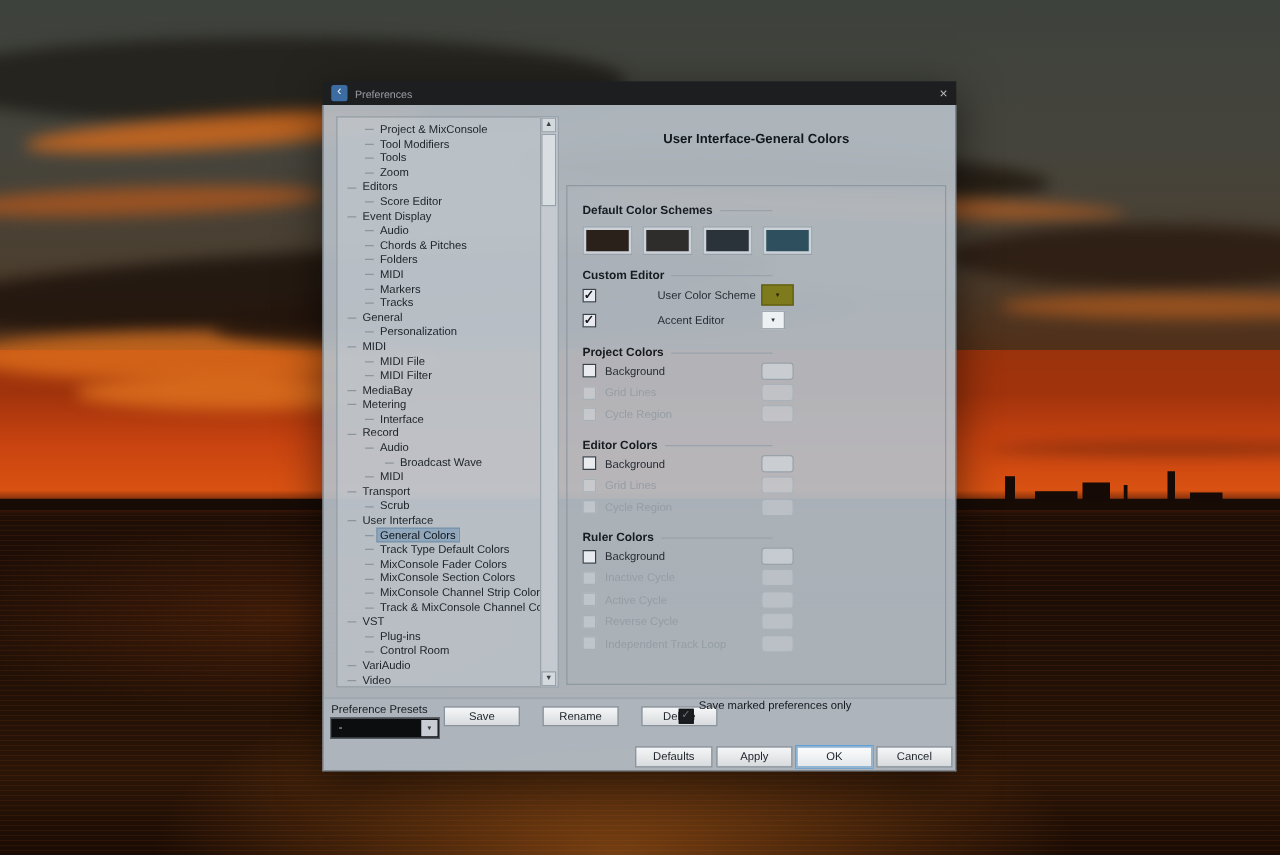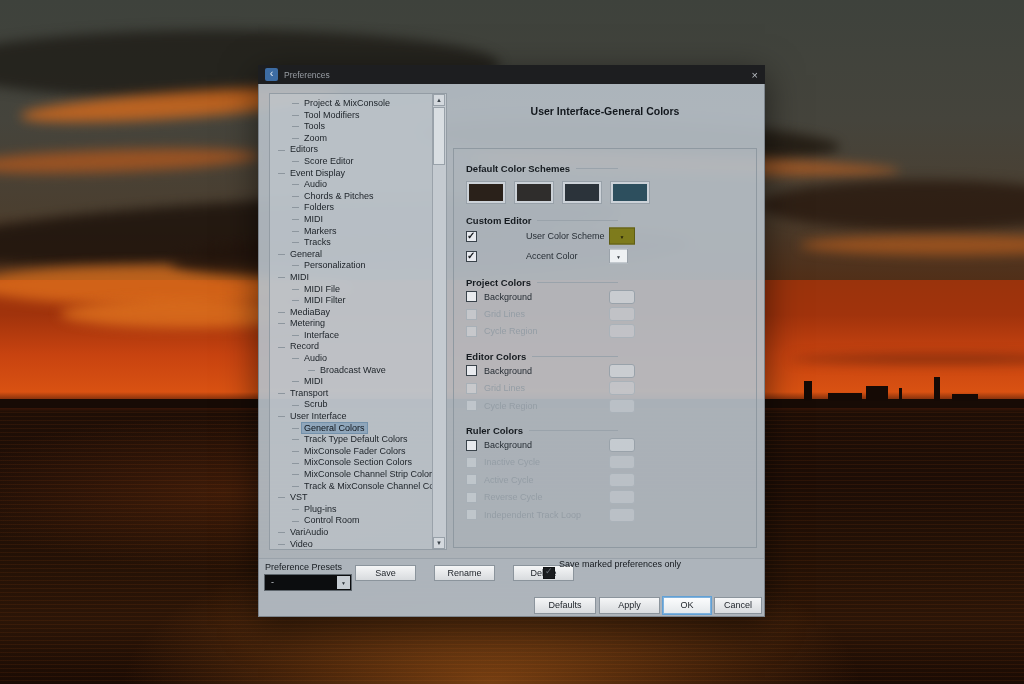--- a/index.html
+++ b/index.html
@@ -87,21 +87,21 @@
     font-size:5px;color:#2c3339;display:flex;align-items:center;justify-content:center;}
   .btn{background:linear-gradient(#f5f6f7,#d8dbde);border:1px solid #8b949c;font-size:9px;color:#1c2127;
     text-align:center;line-height:14px;height:16px;box-sizing:border-box;}
   .preset-btn-row{position:absolute;left:96px;top:6px;display:flex;gap:18px;}
   .preset-btn-row .btn{width:61px;}
   .save-marked-cb{position:absolute;left:284px;top:8px;width:10px;height:10px;background:#1a1c1f;border:1px solid #101214;}
   .save-marked-cb::after{content:"\2713";position:absolute;left:1px;top:-2px;font-size:9px;color:#6b7178;}
   .save-marked-label{position:absolute;left:300px;top:0;font-size:9px;color:#14181d;}
   .action-row{position:absolute;right:2px;top:38px;display:flex;gap:3px;}
   .action-row .btn{height:17px;line-height:15px;}
-  .btn.w62{width:62px;} .btn.w61{width:61px;} .btn.w60{width:48px;}
+  .btn.w62{width:62px;} .btn.w61{width:61px;} .btn.w60{width:61px;}
   .btn.default{box-shadow:0 0 0 1px #62a0d4;border-color:#7fb2dd;background:linear-gradient(#fbfcfd,#e4e8eb);}
 </style>
 </head>
 <body>
 
 <div class="bg">
   <div class="cloud" style="left:-60px;top:30px;width:560px;height:70px;background:rgba(28,26,20,.75);"></div>
   <div class="cloud" style="left:20px;top:92px;width:320px;height:26px;background:rgba(226,110,26,.75);transform:rotate(-4deg);"></div>
   <div class="cloud" style="left:-40px;top:150px;width:300px;height:22px;background:rgba(206,94,22,.6);transform:rotate(-2deg);"></div>
   <div class="cloud" style="left:420px;top:120px;width:420px;height:40px;background:rgba(30,22,14,.8);transform:rotate(2deg);"></div>
@@ -213,21 +213,21 @@
               <div class="cb checked"></div>
               <span class="row-label">User Color Scheme</span>
               <div class="row-control">
                 <div class="color-dd" style="background: rgb(126, 123, 28);">
                   <span class="arr">▼</span>
                 </div>
               </div>
             </div>
             <div class="color-row">
               <div class="cb checked"></div>
-              <span class="row-label">Accent Color</span>
+              <span class="row-label">Accent Editor</span>
               <div class="row-control">
                 <div class="color-dd small" style="background: rgb(238, 241, 243);">
                   <span class="arr">▼</span>
                 </div>
               </div>
             </div>
           </div>
           <div class="section">
             <div class="sec-header">
               <span>Project Colors</span>

